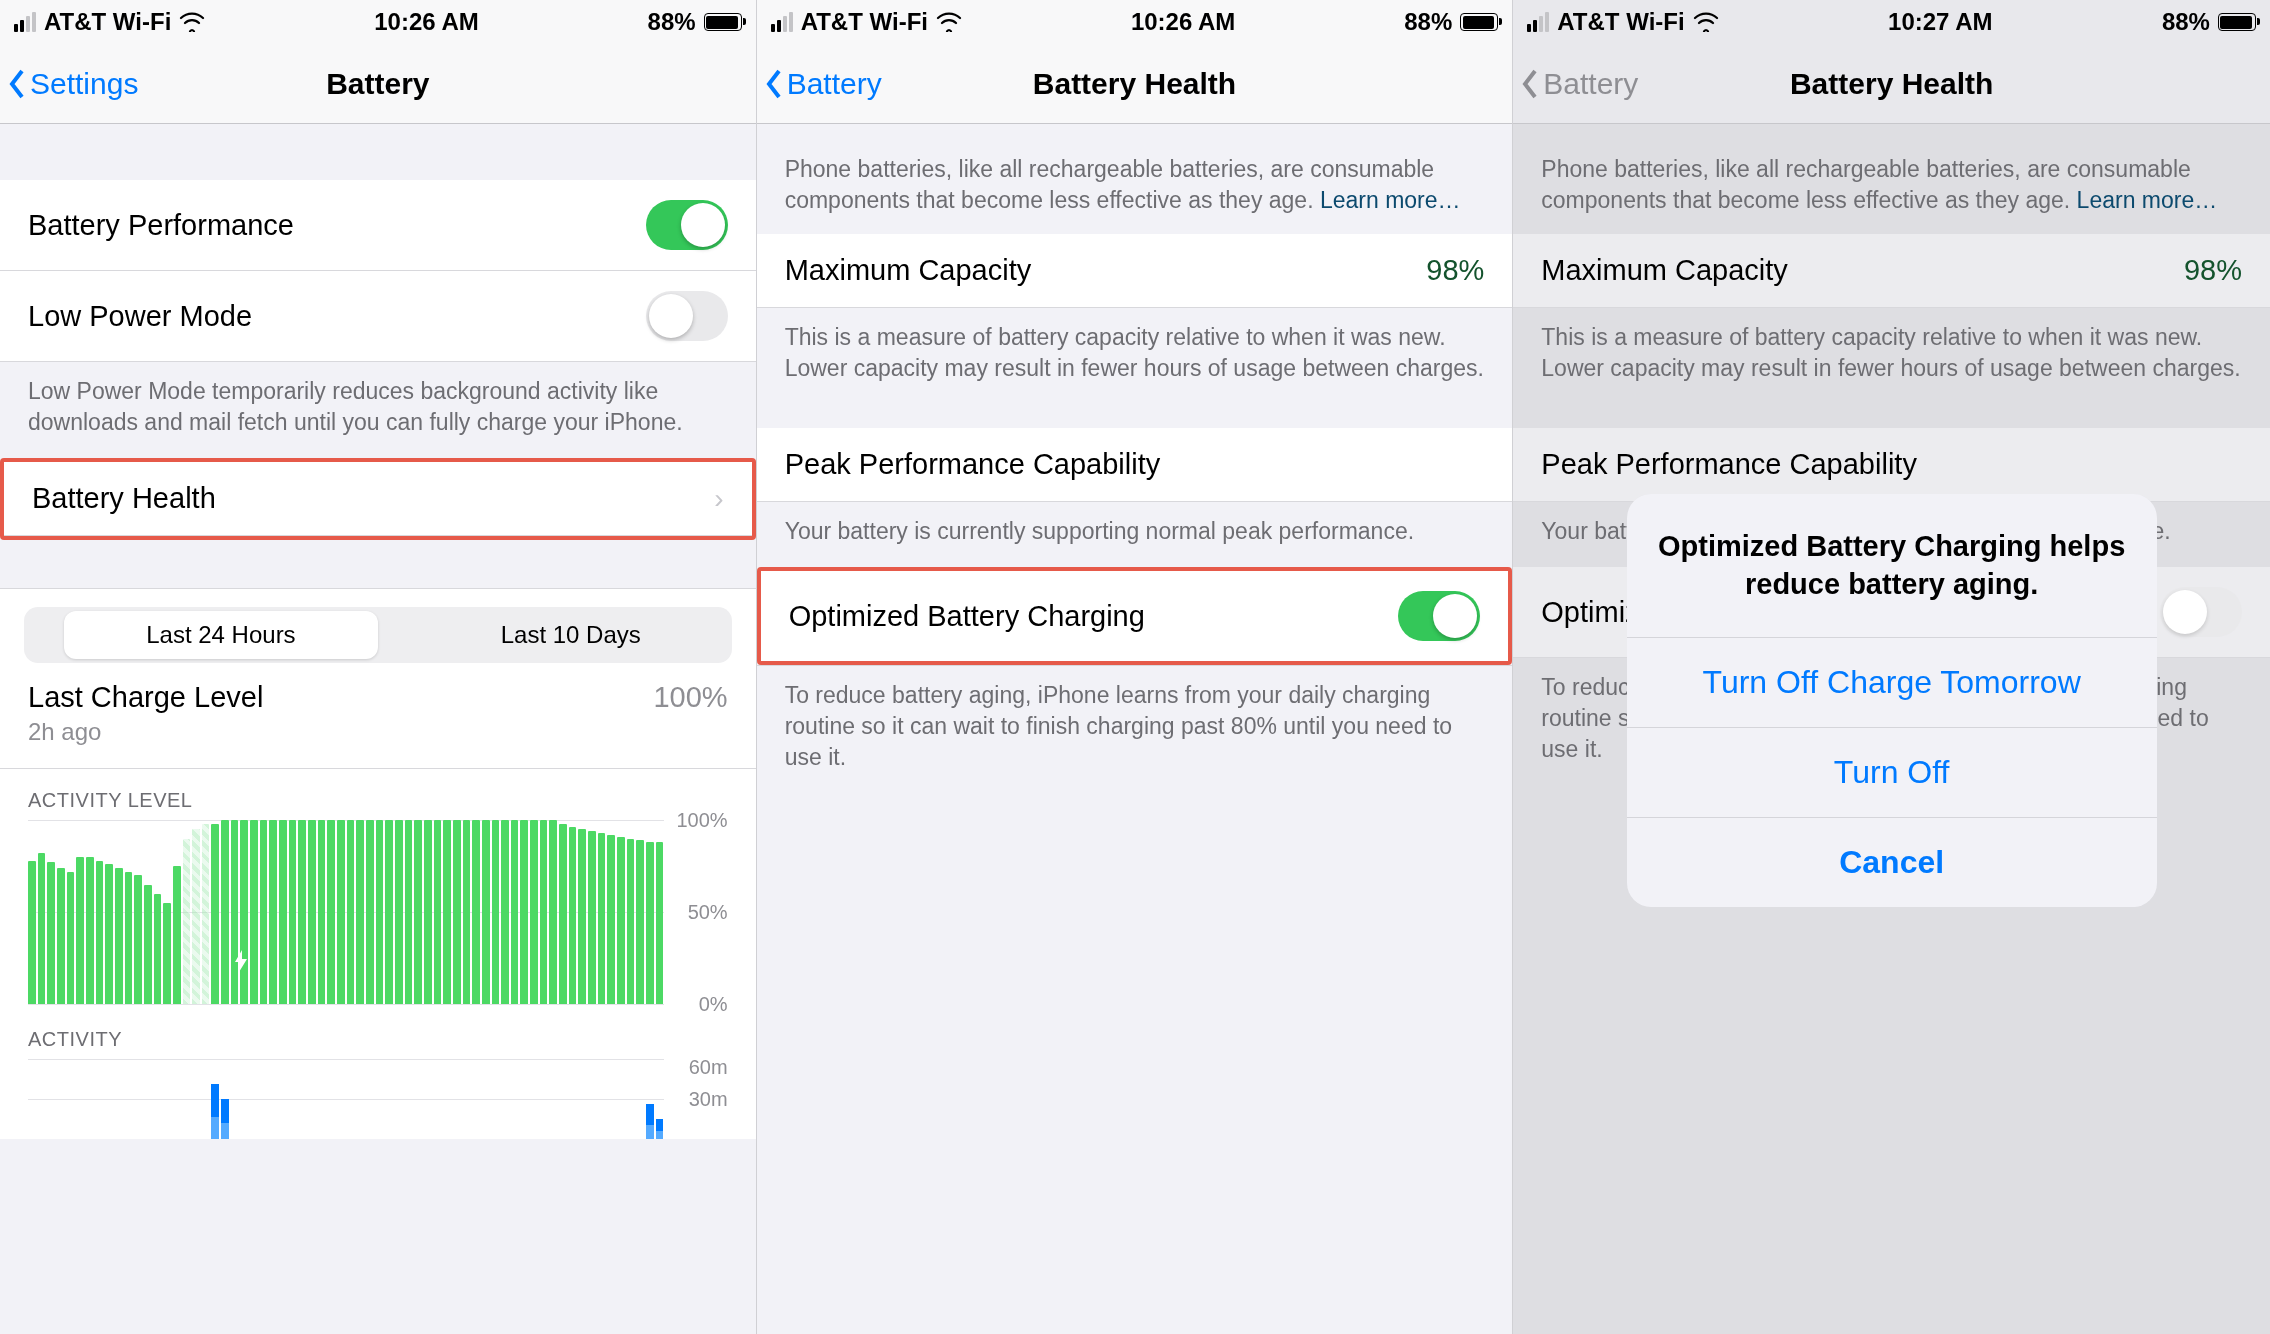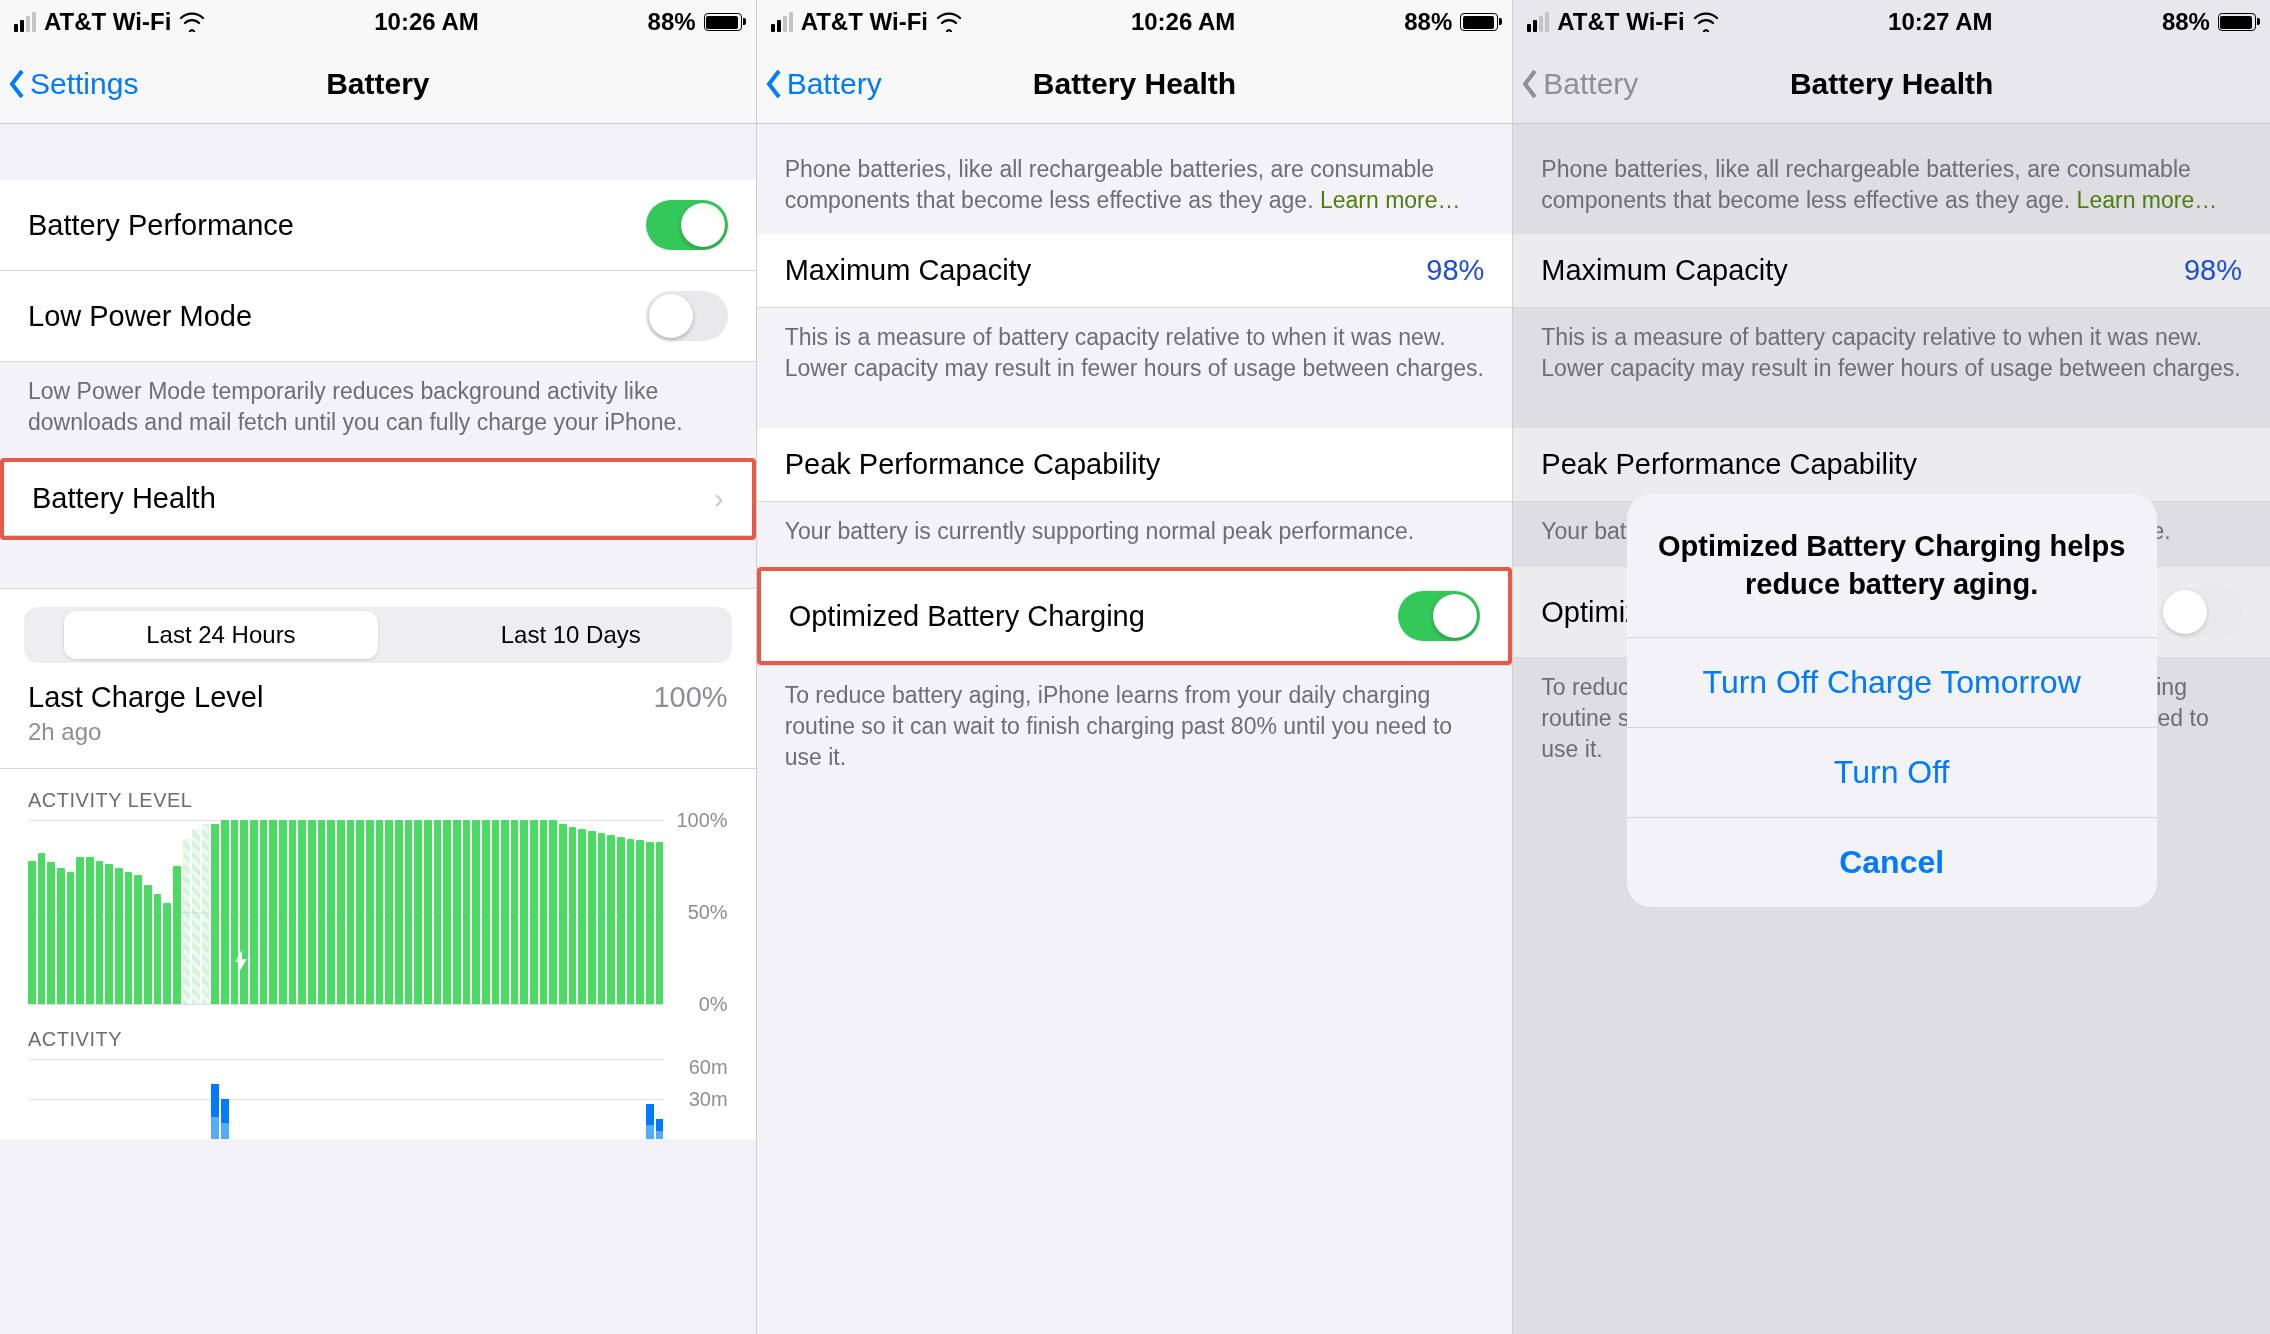--- a/index.html
+++ b/index.html
@@ -26,33 +26,33 @@
   
   .nav { height:80px; background:#f8f8f9; display:flex; align-items:center; justify-content:center; position:relative; border-bottom:1px solid #c7c7cb; }
   .nav-title { font-size:30px; font-weight:600; }
   .nav-back { position:absolute; left:8px; display:flex; align-items:center; gap:4px; color:#007aff; font-size:30px; font-weight:400; }
   .chev { width:18px; height:30px; stroke:#007aff; stroke-width:4; fill:none; }
   .nav.dim .nav-back { color:#8e8e93; }
   .nav.dim .chev { stroke:#8e8e93; }
 
   .cell { background:#fff; padding:20px 28px; display:flex; align-items:center; justify-content:space-between; font-size:29px; border-bottom:1px solid #d8d8dc; }
   .cell:first-of-type { border-top:1px solid #d8d8dc; }
-  .cell .val { color:#1d4ed8; font-size:29px; }
+  .cell .val { color:#14532d; font-size:29px; }
   .cell .disclosure { color:#c7c7cc; font-size:28px; }
 
   .switch { width:82px; height:50px; border-radius:25px; position:relative; }
   .switch.on { background:#34c759; }
   .switch.off { background:#e9e9eb; }
   .switch .knob { position:absolute; top:3px; width:44px; height:44px; border-radius:22px; background:#fff; box-shadow:0 2px 4px rgba(0,0,0,.25); }
   .switch.on .knob { right:3px; }
   .switch.off .knob { left:3px; }
 
   .footer-text { padding:14px 28px 20px; font-size:23px; color:#6d6d72; line-height:1.35; }
   .header-text { padding:30px 28px 18px; font-size:23px; color:#6d6d72; line-height:1.35; }
-  .header-text a, .footer-text a { color:#4d7c0f; text-decoration:none; }
+  .header-text a, .footer-text a { color:#0c4a6e; text-decoration:none; }
 
   .section-space { height:56px; }
 
   .highlight-box { border:4px solid #e65a4a; border-radius:4px; }
 
   
   .seg-wrap { background:#fff; border-top:1px solid #d8d8dc; padding:18px 24px 0; }
   .seg { display:flex; background:#eeeef0; border-radius:14px; padding:4px; height:56px; width:100%; }
   .seg-btn { flex:1; display:flex; align-items:center; justify-content:center; font-size:24px; font-weight:500; border-radius:12px; color:#000;margin-left:36px; }
   .seg-btn.active { background:#fff; box-shadow:0 1px 3px rgba(0,0,0,.15); }

